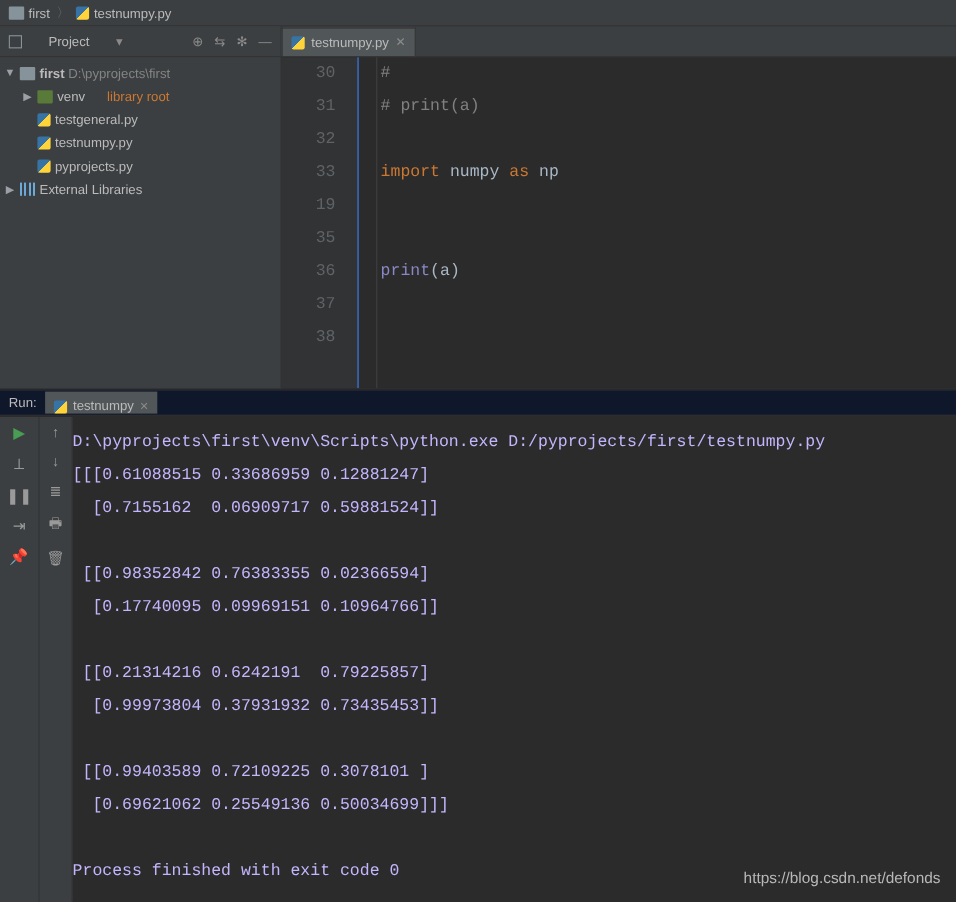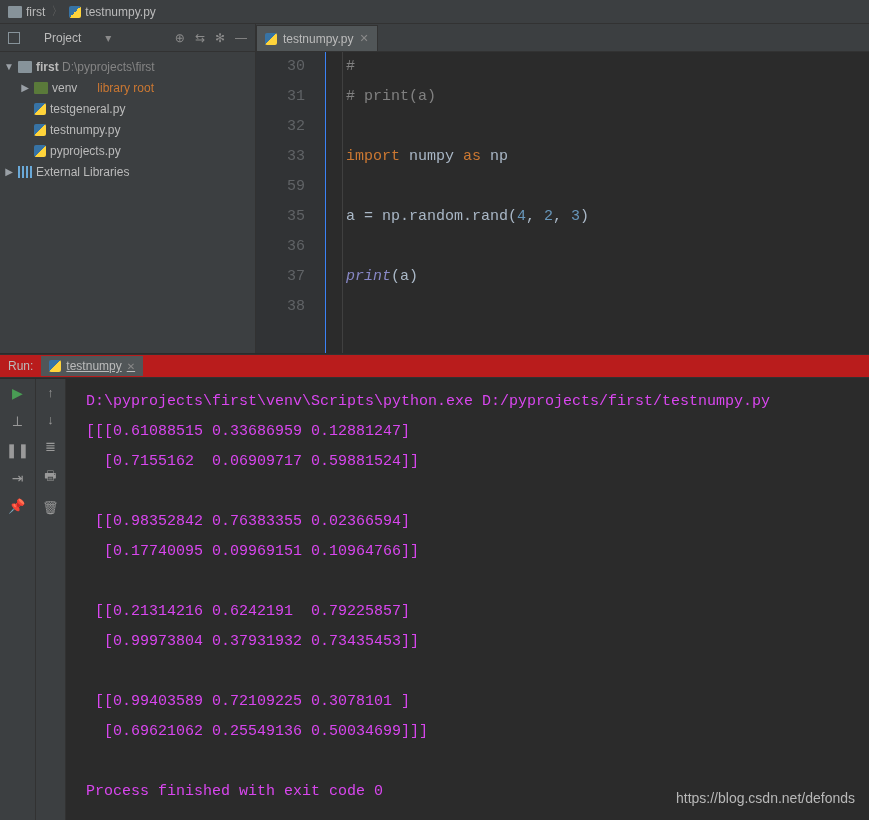--- a/index.html
+++ b/index.html
@@ -114,50 +114,49 @@
   position: absolute;
   left: 16px;
   top: 0;
   width: 1px;
   height: 100%;
   background: #404040;
 }
 .kw { color: #cc7832; }
 .cm { color: #808080; }
 .num { color: #6897bb; }
-.builtin { color: #8888c6; font-style: italic; }
+.builtin { color: #8888c6; }
 .run-panel {
   background: #2b2b2b;
   border-top: 1px solid #1b1b1b;
   display: flex;
   height: 466px;
 }
 .run-header {
   position: absolute;
   top: 354px;
   left: 0; right: 0;
   height: 24px;
-  background: #b91c1c;
+  background: #0f172a;
   border-top: 1px solid #323232;
   border-bottom: 1px solid #323232;
   display: flex;
   align-items: center;
   padding-left: 8px;
   gap: 8px;
 }
 .run-tab {
   height: 20px;
   background: #515658;
   display: flex;
-  align-items: center;
+  align-items: flex-end;
   padding: 0 8px;
   gap: 5px;
   color: #bbbbbb;
   font-size: 12px;
-  text-decoration: underline;
 }
 .run-body {
   margin-top: 24px;
   display: flex;
   flex: 1;
 }
 .run-tools {
   width: 36px;
   background: #3c3f41;
   border-right: 1px solid #323232;
@@ -176,25 +175,25 @@
   flex-direction: column;
   align-items: center;
   padding-top: 6px;
   gap: 12px;
   font-size: 13px;
 }
 .run-tools .play { color: #499c54; }
 .run-tools span, .run-tools2 span { color: #9a9a9a; cursor: pointer; }
 .console {
   flex: 1;
-  padding: 8px 20px;
+  padding: 8px 0;
   font-family: "Consolas","Courier New",monospace;
   font-size: 15px;
   line-height: 30px;
-  color: #d946ef;
+  color: #c4b5fd;
   white-space: pre;
   overflow: hidden;
 }
 .watermark {
   position: absolute;
   right: 14px;
   bottom: 14px;
   color: #b8b8b8;
   font-size: 14px;
   font-family: Arial, sans-serif;
@@ -273,34 +272,33 @@
         <span>testnumpy.py</span>
         <span class="close">✕</span>
       </div>
     </div>
     <div class="gutter-code">
       <div class="gutter" id="gutter">
           <div>30</div>
           <div>31</div>
           <div>32</div>
           <div>33</div>
-          <div>59</div>
+          <div>19</div>
           <div>35</div>
           <div>36</div>
           <div>37</div>
           <div>38</div>
         </div>
       <div class="code" id="code">
         <div class="indent-guide"></div>
       <div class="code-line"><span class="cm">#</span></div>
           <div class="code-line"><span class="cm"># print(a)</span></div>
           <div class="code-line"></div>
           <div class="code-line"><span class="kw">import</span> numpy <span class="kw">as</span> np</div>
           <div class="code-line"></div>
-          <div class="code-line">a = np.random.rand(<span class="num">4</span>, <span class="num">2</span>, <span class="num">3</span>)</div>
           <div class="code-line"></div>
           <div class="code-line"><span class="builtin">print</span>(a)</div>
         </div>
     </div>
   </div>
 </div>
 
 <div class="run-header">
   <span>Run:</span>
   <div class="run-tab">

